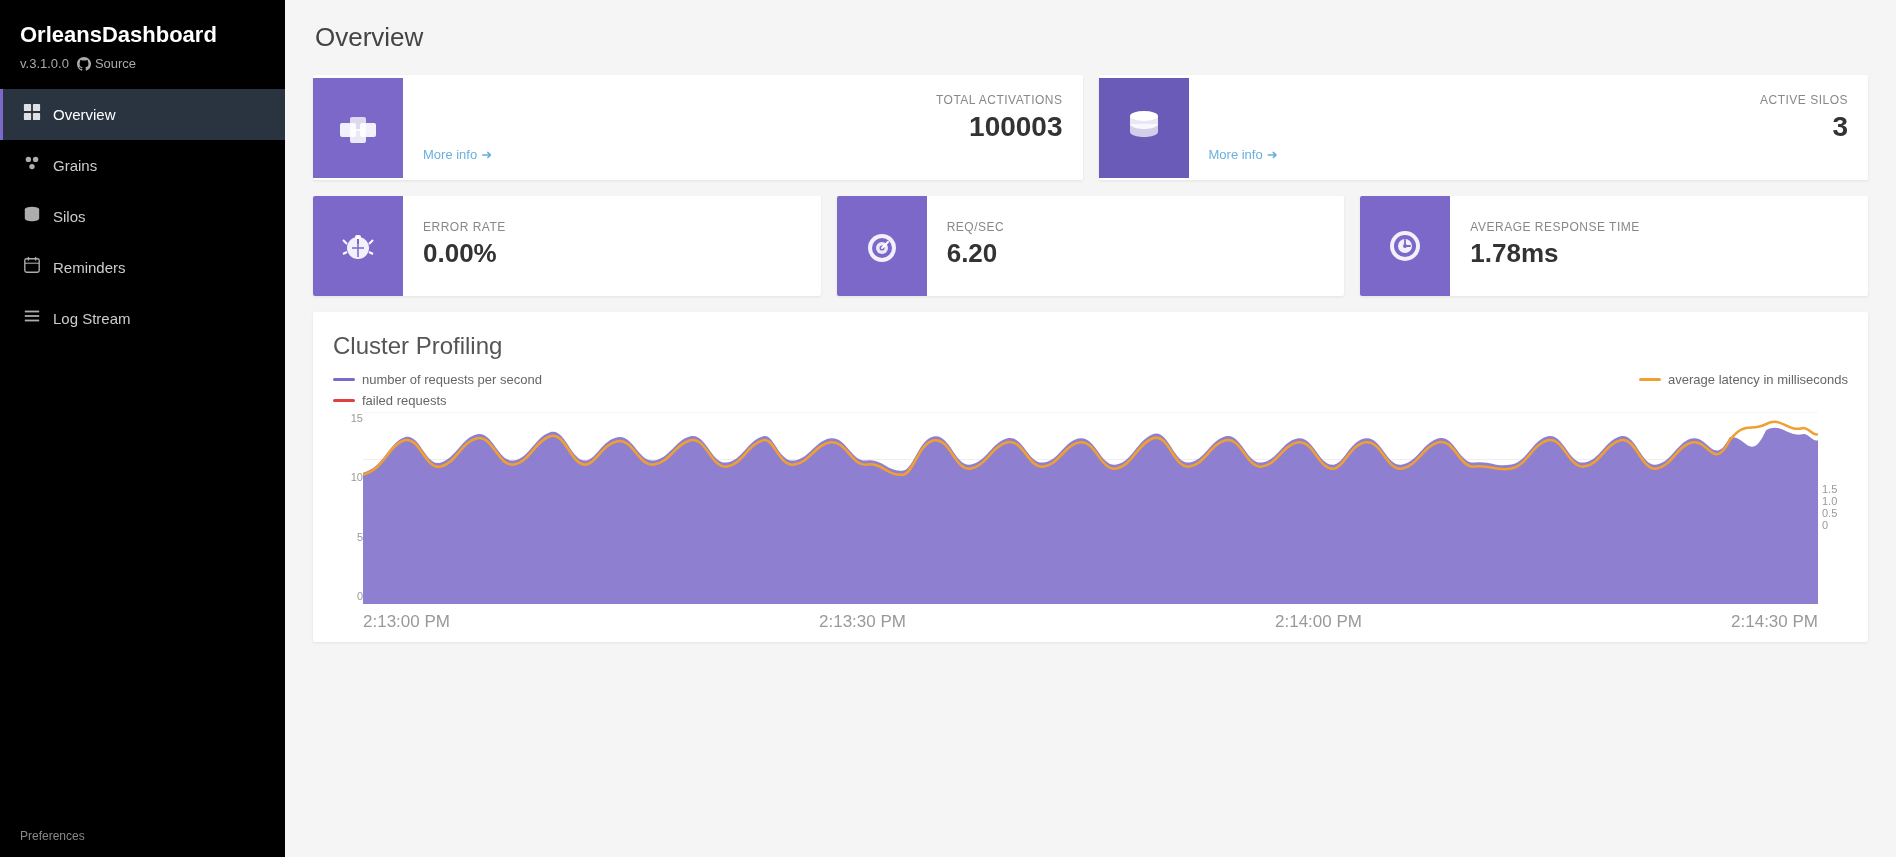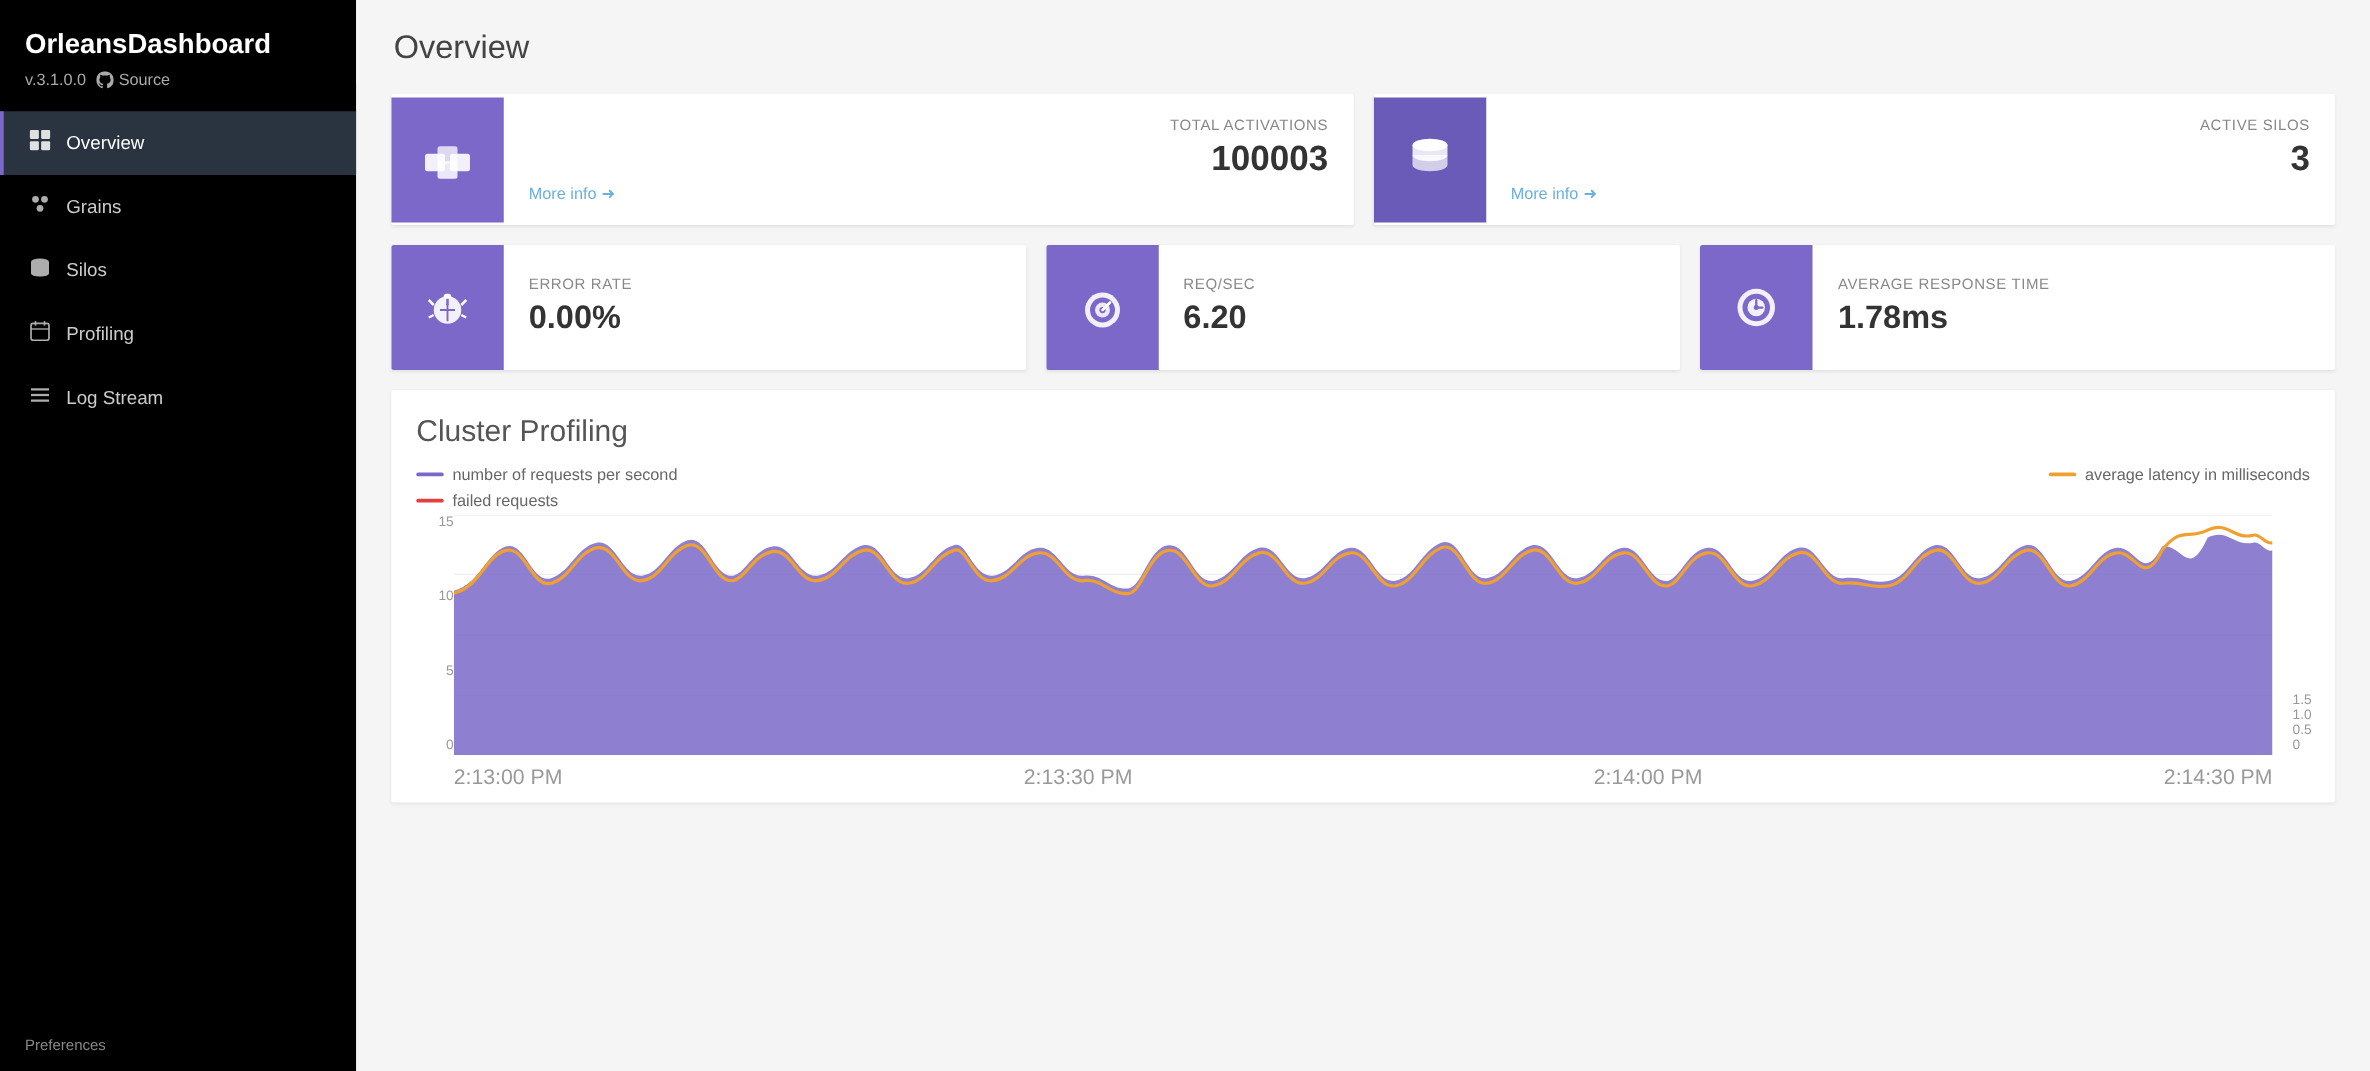--- a/index.html
+++ b/index.html
@@ -215,25 +215,25 @@
       padding-right: 0;
     }
     .chart-y-axis-right {
       position: absolute;
       right: 0;
       top: 0;
       bottom: 30px;
       width: 30px;
       display: flex;
       flex-direction: column;
-      justify-content: flex-end;
+      justify-content: center;
       font-size: 11px;
       color: #999;
       text-align: left;
-      padding-left: 16px;
+      padding-left: 4px;
     }
     .chart-x-axis {
       position: absolute;
       bottom: 0;
       left: 30px;
       right: 30px;
       height: 28px;
       display: flex;
       justify-content: space-between;
       font-size: 17px;
@@ -295,21 +295,21 @@
   </div>
   <div class="nav-item">
     <span class="nav-icon">
       <svg width="18" height="18" viewBox="0 0 20 20" fill="currentColor">
           <rect x="2" y="3" width="16" height="15" rx="2" fill="none" stroke="currentColor" stroke-width="1.5"></rect>
           <line x1="6" y1="1" x2="6" y2="5" stroke="currentColor" stroke-width="1.5"></line>
           <line x1="14" y1="1" x2="14" y2="5" stroke="currentColor" stroke-width="1.5"></line>
           <line x1="2" y1="8" x2="18" y2="8" stroke="currentColor" stroke-width="1.2"></line>
         </svg>
     </span>
-    <span>Profiling</span>
+    <span>Reminders</span>
   </div>
   <div class="nav-item">
     <span class="nav-icon">
       <svg width="18" height="18" viewBox="0 0 20 20" fill="currentColor">
           <line x1="2" y1="5" x2="18" y2="5" stroke="currentColor" stroke-width="2"></line>
           <line x1="2" y1="10" x2="18" y2="10" stroke="currentColor" stroke-width="2"></line>
           <line x1="2" y1="15" x2="18" y2="15" stroke="currentColor" stroke-width="2"></line>
         </svg>
     </span>
     <span>Log Stream</span>

